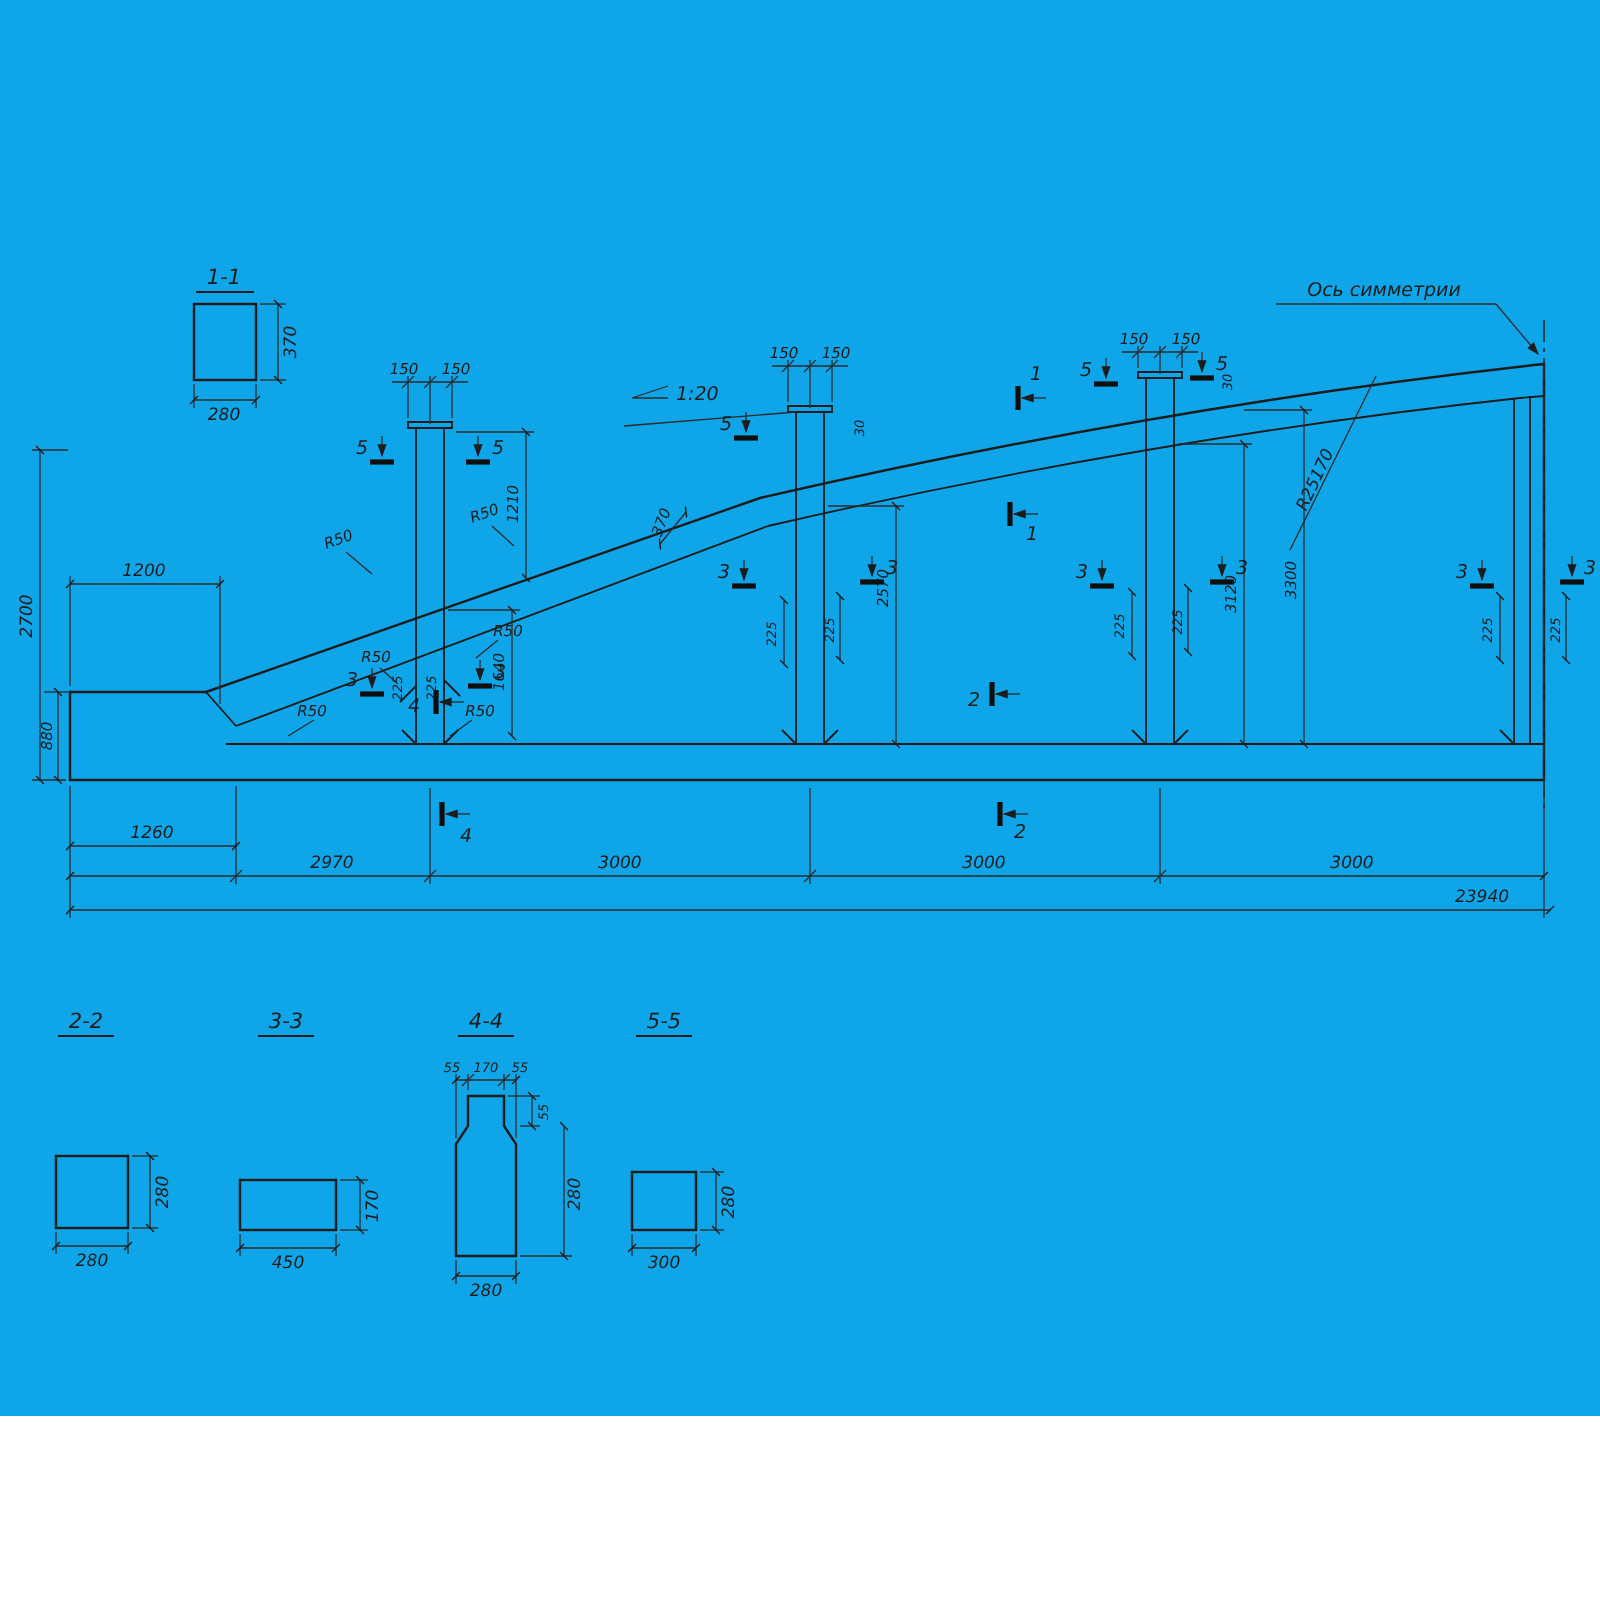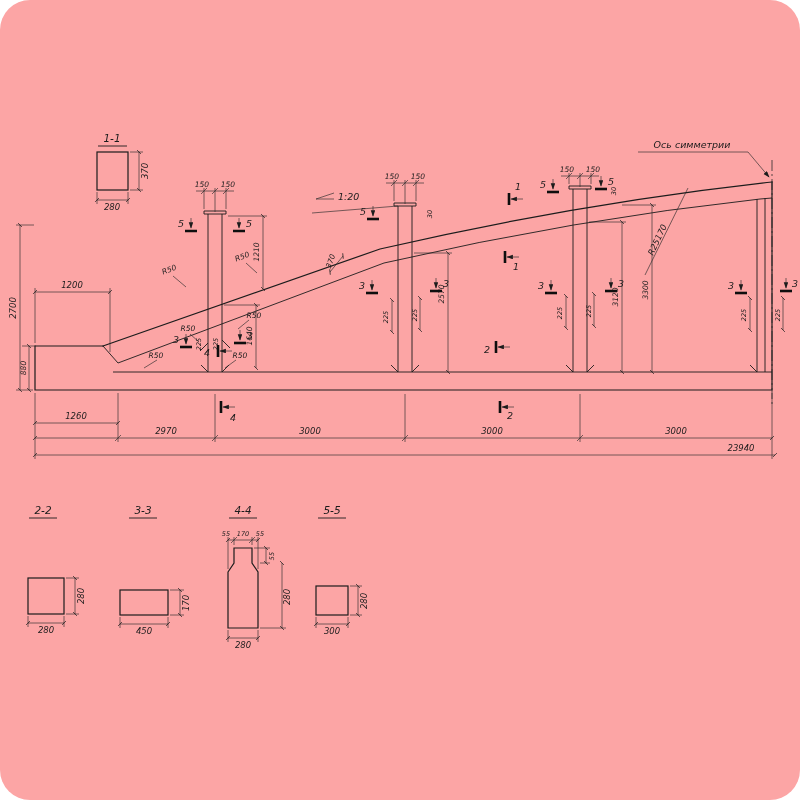--- a/index.html
+++ b/index.html
@@ -1,17 +1,17 @@
 <!DOCTYPE html>
 <html><head>
 <meta charset="utf-8">
 <style>
   html,body{margin:0;padding:0;background:#ffffff;}
-  .sheet{position:relative;width:800px;height:800px;background:#fca5a5;overflow:hidden;
-         font-family:"DejaVu Sans", sans-serif;border-radius:30px;}
+  .sheet{position:relative;width:800px;height:708px;background:#0ea5e9;overflow:hidden;
+         font-family:"DejaVu Sans", sans-serif;}
   svg{position:absolute;left:0;top:0;}
   text{fill:#1c1c1c;font-style:italic;font-family:"DejaVu Sans", sans-serif;}
   .ln{stroke:#1c1c1c;stroke-width:1.2;fill:none;stroke-linecap:square;}
   .md{stroke:#1c1c1c;stroke-width:0.9;fill:none;}
   .thin{stroke:#2b2b2b;stroke-width:0.65;fill:none;}
   .thick{stroke:#0e0e0e;stroke-width:2.6;fill:none;}
   .axis{stroke:#2b2b2b;stroke-width:0.8;fill:none;stroke-dasharray:11 3 2 3;}
   .t6{font-size:6.5px;} .t7{font-size:7.5px;} .t8{font-size:8.5px;}
   .t9{font-size:9.5px;} .t10{font-size:10.5px;}
 </style>

